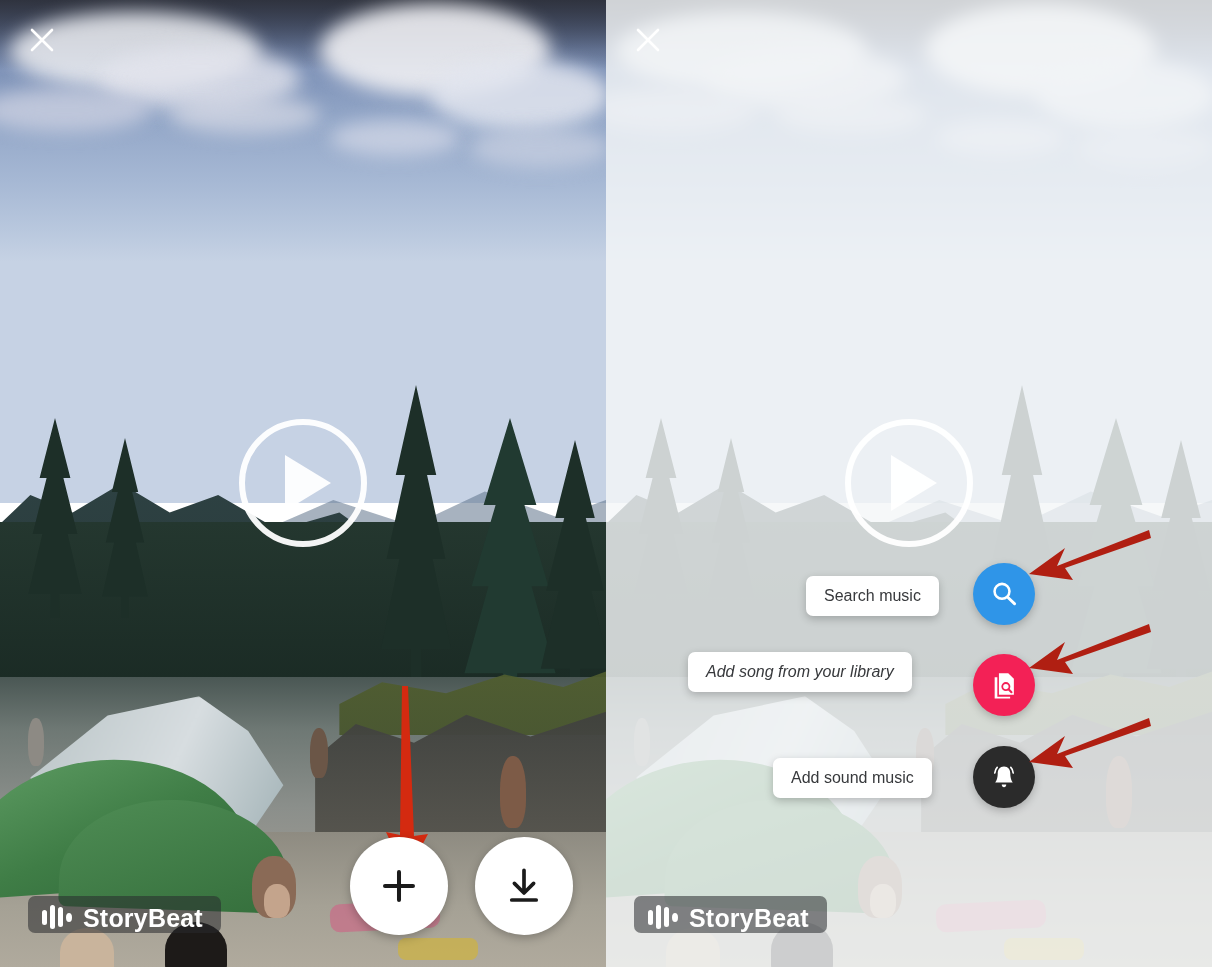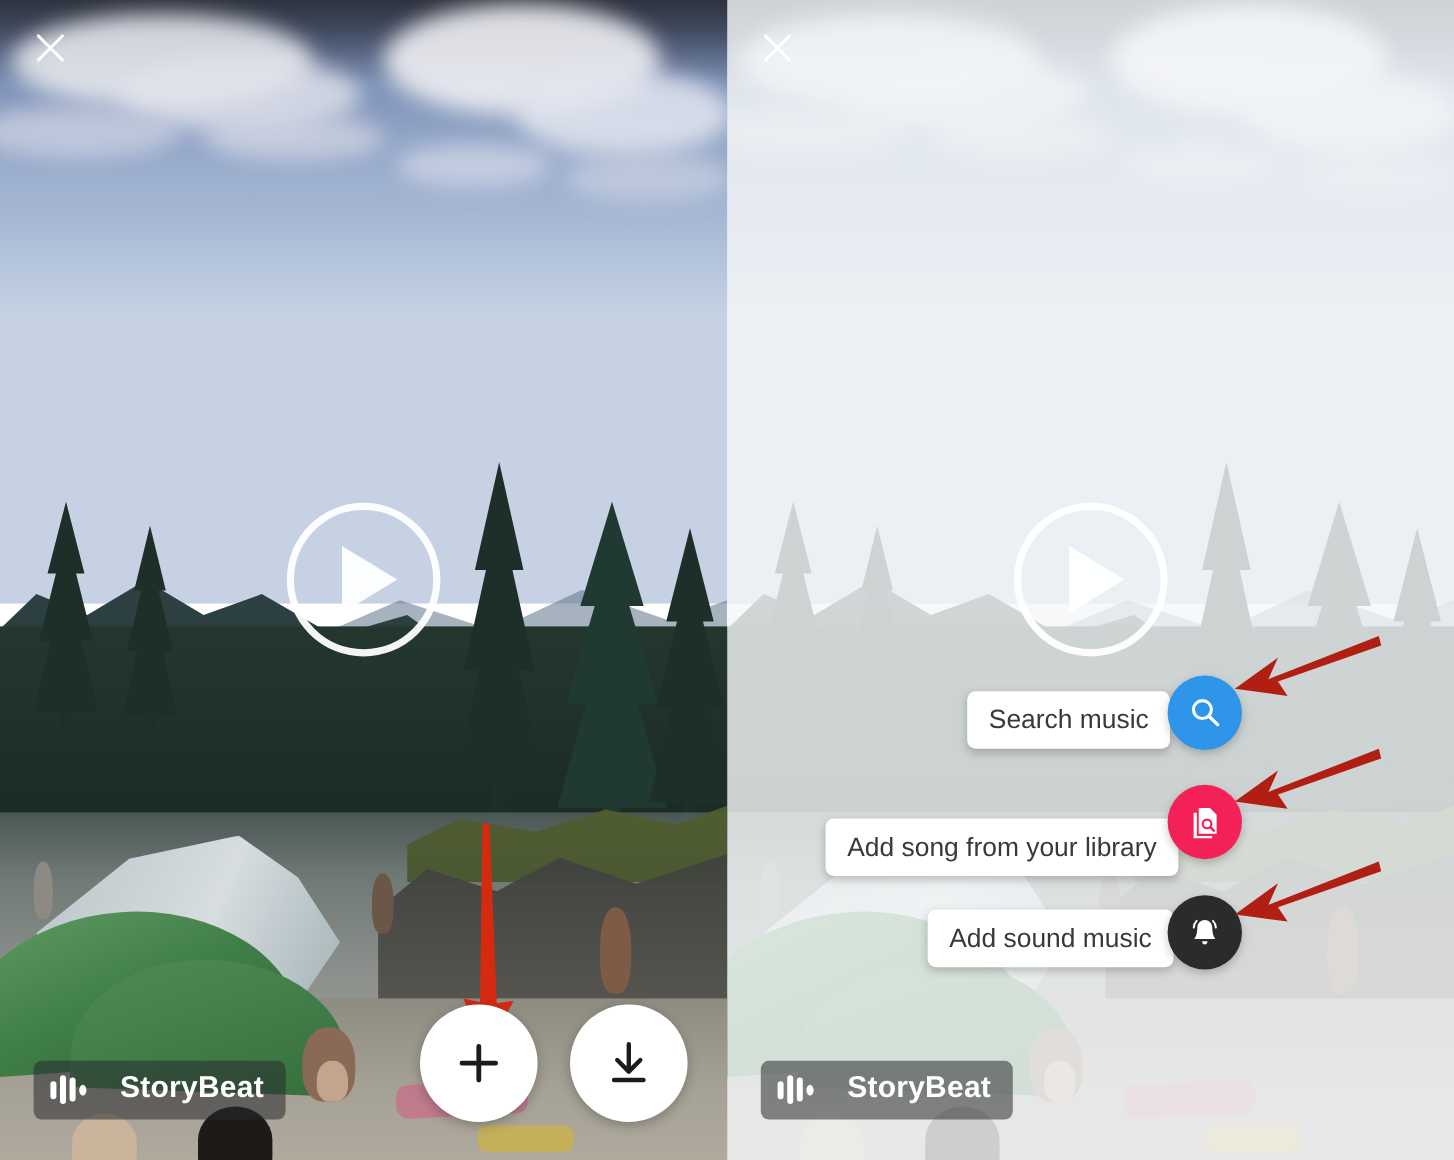--- a/index.html
+++ b/index.html
@@ -125,22 +125,22 @@
     display:flex; align-items:center; justify-content:center; cursor:pointer;
   }
   .play-tri {
     width:0; height:0; margin-left:10px;
     border-top:28px solid transparent; border-bottom:28px solid transparent;
     border-left:46px solid rgba(255,255,255,.95);
   }
 
   .brand {
     position:absolute; left:28px; bottom:34px;
-    display:flex; align-items:flex-end; gap:28px;
-    background:rgba(40,42,45,.55); padding:8px 18px 12px 14px; border-radius:7px;
+    display:flex; align-items:flex-start; gap:11px;
+    background:rgba(40,42,45,.55); padding:8px 18px 0 14px; border-radius:7px;
   }
   .brand-wave { display:flex; align-items:center; gap:3px; height:26px; }
   .brand-wave i { display:block; width:5px; border-radius:3px; background:#fff; }
   .brand-wave i:nth-child(1){ height:15px; }
   .brand-wave i:nth-child(2){ height:24px; }
   .brand-wave i:nth-child(3){ height:20px; }
   .brand-wave i:nth-child(4){ height:9px; width:6px; border-radius:50%; }
   .brand-text { color:#fff; font-size:25px; font-weight:bold; letter-spacing:.2px; }
 
   .fab {
@@ -155,21 +155,21 @@
   
   .action-btn {
     position:absolute; width:62px; height:62px; border-radius:50%;
     display:flex; align-items:center; justify-content:center; cursor:pointer;
     box-shadow:0 3px 8px rgba(0,0,0,.22);
   }
   .action-btn svg { width:32px; height:32px; }
 
   .label-chip {
     position:absolute; background:#fff; color:#37393c;
-    font-size:22px; padding:11px 18px; border-radius:7px;
+    font-size:16px; padding:11px 18px; border-radius:7px;
     box-shadow:0 3px 8px rgba(0,0,0,.22); white-space:nowrap;
     display:flex; align-items:center;
   }
 
   .arrow-svg { position:absolute; pointer-events:none; }
 </style>
 </head>
 <body>
 
 <div class="stage">
@@ -305,21 +305,21 @@
     <div class="action-btn" style="left:367px; top:563px; background:#2f95e8;">
       <svg viewBox="0 0 24 24">
         <circle cx="10.5" cy="10" r="5.6" fill="none" stroke="#ffffff" stroke-width="1.9"></circle>
         <path d="M14.6 14.2 L20 19.4" stroke="#ffffff" stroke-width="2.1" stroke-linecap="round"></path>
       </svg>
     </div>
     <svg class="arrow-svg" style="left:421px; top:528px; width:125px; height:60px;" viewBox="0 0 125 60">
       <path d="M122 2 L30 38 L38 20 L2 46 L46 52 L38 40 L124 10 Z" fill="#b01f12"></path>
     </svg>
 
-    <div class="label-chip" style="left:82px; top:682px;">
+    <div class="label-chip" style="left:82px; top:652px;font-style:italic;">
       <span>Add song from your library</span>
     </div>
     <div class="action-btn" style="left:367px; top:654px; background:#f32156;">
       <svg viewBox="0 0 24 24">
         <path d="M8.2 3.2 H15.2 L19.4 7.4 V19.4 H8.2 Z" fill="#ffffff"></path>
         <path d="M5.0 6.2 H7.0 V20.8 H16.6 V22.2 H5.0 Z" fill="#ffffff"></path>
         <circle cx="13.4" cy="13.2" r="2.7" fill="none" stroke="#f32156" stroke-width="1.35"></circle>
         <path d="M15.4 15.2 L17.6 17.4" stroke="#f32156" stroke-width="1.6" stroke-linecap="round"></path>
       </svg>
     </div>

